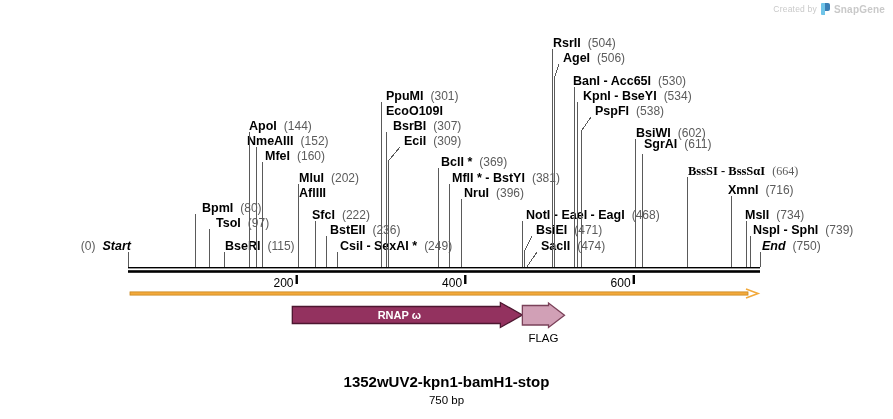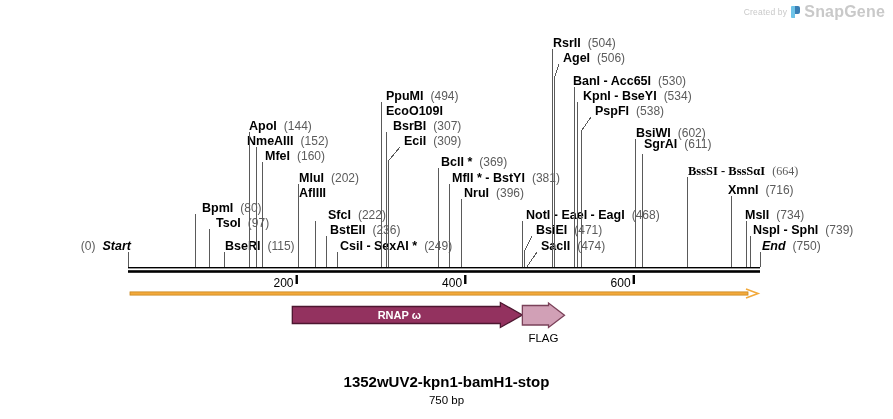--- a/index.html
+++ b/index.html
@@ -6,21 +6,21 @@
   body{width:893px;height:419px;overflow:hidden;font-family:"Liberation Sans",sans-serif;}
   #stage{position:relative;width:893px;height:419px;background:#fff;}
 
   
   .wm{position:absolute;top:3px;right:8px;display:flex;align-items:center;gap:4px;}
   .wm-created{font-size:8.5px;color:#c9c9c9;letter-spacing:.2px;}
   .wm-mark{width:9px;height:12px;position:relative;}
   .wm-mark i{position:absolute;display:block;}
   .wm-mark i.a{left:0;top:0;width:4px;height:12px;background:#6fc4e8;border-radius:1px 0 0 1px;}
   .wm-mark i.b{left:4px;top:0;width:5px;height:8px;background:#3a7fb5;border-radius:0 2px 2px 0;}
-  .wm-brand{font-size:16px;font-weight:bold;color:#c9c9c9;letter-spacing:.2px;}
+  .wm-brand{font-size:10px;font-weight:bold;color:#c9c9c9;letter-spacing:.2px;}
 
   
   #labels{position:absolute;left:0;top:0;width:893px;height:270px;}
   .site{position:absolute;white-space:nowrap;line-height:12px;}
   .site .nm{font-size:12.5px;font-weight:bold;color:#000;}
   .site .nm.ital{font-style:italic;}
   .site .ps{font-size:12px;font-weight:normal;color:#5b5b5b;}
   .site .ps.pre{margin-right:7px;}
   .site .ps.post{margin-left:7px;}
 
@@ -55,24 +55,24 @@
   <div id="labels">
       <div class="site" style="left: auto; top: 239px; right: 762px;"><span class="ps pre">(0)</span><span class="nm ital">Start</span></div>
       <div class="site" style="left: 202px; top: 201px;"><span class="nm">BpmI</span><span class="ps post">(80)</span></div>
       <div class="site" style="left: 216px; top: 216px;"><span class="nm">TsoI</span><span class="ps post">(97)</span></div>
       <div class="site" style="left: 225px; top: 239px;"><span class="nm">BseRI</span><span class="ps post">(115)</span></div>
       <div class="site" style="left: 249px; top: 119px;"><span class="nm">ApoI</span><span class="ps post">(144)</span></div>
       <div class="site" style="left: 247px; top: 134px;"><span class="nm">NmeAIII</span><span class="ps post">(152)</span></div>
       <div class="site" style="left: 265px; top: 149px;"><span class="nm">MfeI</span><span class="ps post">(160)</span></div>
       <div class="site" style="left: 299px; top: 171px;"><span class="nm">MluI</span><span class="ps post">(202)</span></div>
       <div class="site" style="left: 299px; top: 186px;"><span class="nm">AflIII</span></div>
-      <div class="site" style="left: 328px; top: 208px;"><span class="nm">SfcI</span><span class="ps post">(222)</span></div>
+      <div class="site" style="left: 312px; top: 208px;"><span class="nm">SfcI</span><span class="ps post">(222)</span></div>
       <div class="site" style="left: 330px; top: 223px;"><span class="nm">BstEII</span><span class="ps post">(236)</span></div>
       <div class="site" style="left: 340px; top: 239px;"><span class="nm">CsiI - SexAI *</span><span class="ps post">(249)</span></div>
-      <div class="site" style="left: 386px; top: 89px;"><span class="nm">PpuMI</span><span class="ps post">(494)</span></div>
+      <div class="site" style="left: 386px; top: 89px;"><span class="nm">PpuMI</span><span class="ps post">(301)</span></div>
       <div class="site" style="left: 386px; top: 104px;"><span class="nm">EcoO109I</span></div>
       <div class="site" style="left: 393px; top: 119px;"><span class="nm">BsrBI</span><span class="ps post">(307)</span></div>
       <div class="site" style="left: 404px; top: 134px;"><span class="nm">EciI</span><span class="ps post">(309)</span></div>
       <div class="site" style="left: 441px; top: 155px;"><span class="nm">BclI *</span><span class="ps post">(369)</span></div>
       <div class="site" style="left: 452px; top: 171px;"><span class="nm">MflI * - BstYI</span><span class="ps post">(381)</span></div>
       <div class="site" style="left: 464px; top: 186px;"><span class="nm">NruI</span><span class="ps post">(396)</span></div>
       <div class="site" style="left: 526px; top: 208px;"><span class="nm">NotI - EaeI - EagI</span><span class="ps post">(468)</span></div>
       <div class="site" style="left: 536px; top: 223px;"><span class="nm">BsiEI</span><span class="ps post">(471)</span></div>
       <div class="site" style="left: 541px; top: 239px;"><span class="nm">SacII</span><span class="ps post">(474)</span></div>
       <div class="site" style="left: 553px; top: 36px;"><span class="nm">RsrII</span><span class="ps post">(504)</span></div>

